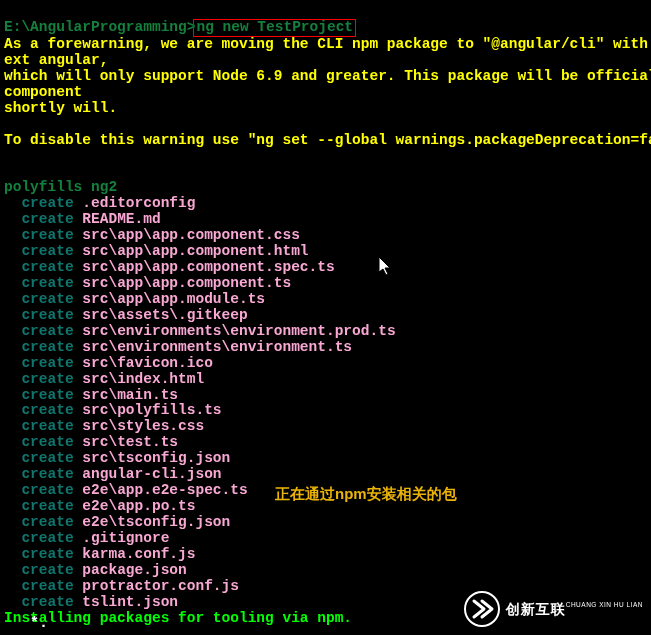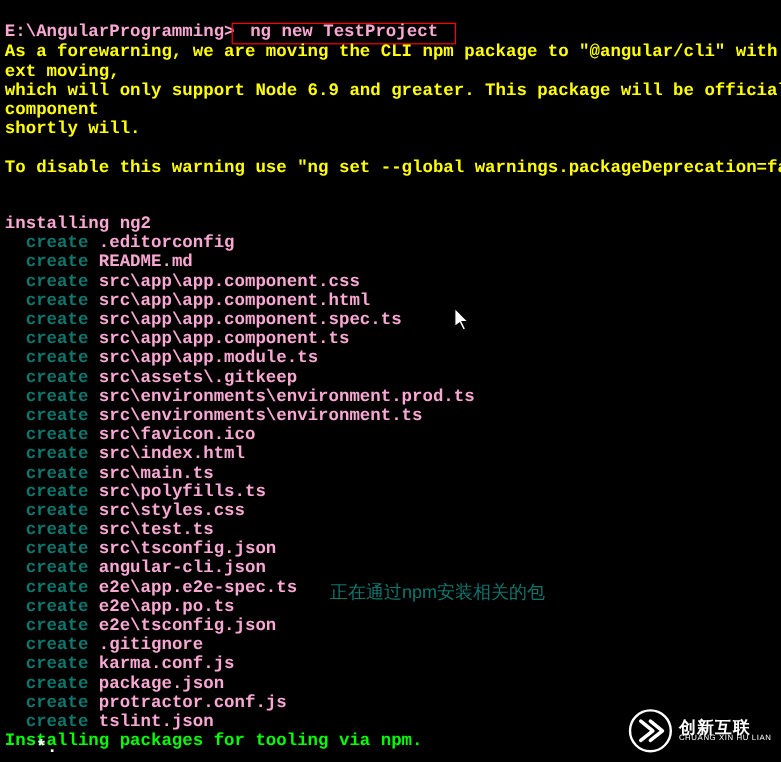--- a/index.html
+++ b/index.html
@@ -12,90 +12,90 @@
       height: 635px;
       overflow: hidden;
       position: relative;
       font-weight: bold;
       color: #fff;
     }
     .terminal {
       padding: 3px 4px;
       white-space: pre;
     }
-    .white { color: #f9a8d4; }
+    .white { color: #15803d; }
     .yellow { color: #ffff00; }
     .green { color: #00ff00; }
     .prompt-line { color: #fff; }
     .highlight-box {
       border: 1px solid #ff0000;
       display: inline-block;
-      padding: 0 14px;
+      padding: 0 2px;
       margin-left: -2px;
     }
     .create-line {
       display: block;
     }
     .create-word { color: #0f766e; }
     .file-path { color: #f9a8d4; }
     .cursor {
       position: absolute;
       left: 379px;
       top: 257px;
       pointer-events: none;
     }
     .cursor svg { display:block; }
     .annotation {
       position: absolute;
-      color: #0f766e;
+      color: #eab308;
       font-family: "SimSun", "Microsoft YaHei", sans-serif;
       font-size: 15px;
-      font-weight: normal;
+      font-weight: bold;
       text-align: left;
       line-height: 1.3;
     }
     .logo {
       position: absolute;
       right: 8px;
       bottom: 8px;
       display: flex;
       align-items: center;
       gap: 6px;
     }
     .logo-mark {
       width: 36px; height: 36px;
       border-radius: 50%;
       background: #000;
       border: 2px solid #fff;
       display:flex;align-items:center;justify-content:center;
       position:relative;
       overflow:hidden;
     }
-    .logo-text { display:flex; flex-direction:column; line-height:1; }
+    .logo-text { display:flex; line-height:1; }
     .logo-cn { font-family:"Microsoft YaHei", sans-serif; font-size:14px; color:#fff; font-weight:bold; letter-spacing:1px;}
     .logo-en { font-family:Arial, sans-serif; font-size:6.5px; color:#fff; letter-spacing:0.5px; font-weight:normal;}
     .bottom-fade {
       position:absolute; left:30px; bottom:3px; color:#fff; font-size:15px;
     }
   </style>
 </head>
 <body>
 
 <div class="terminal">
 <span class="prompt-line"><span class="white">E:\AngularProgramming&gt;</span><span class="highlight-box"><span class="white">ng new TestProject</span></span></span>
 <span class="yellow">As a forewarning, we are moving the CLI npm package to "@angular/cli" with the n</span>
-<span class="yellow">ext moving,</span>
+<span class="yellow">ext angular,</span>
 <span class="yellow">which will only support Node 6.9 and greater. This package will be officially de</span>
 <span class="yellow">component</span>
 <span class="yellow">shortly will.</span>
 <span class="yellow"></span>
 <span class="yellow">To disable this warning use "ng set --global warnings.packageDeprecation=false".</span>
 <span> </span>
 <span> </span>
-<span class="white">installing ng2</span>
+<span class="white">polyfills ng2</span>
 <div id="file-list"><span class="create-line">  <span class="create-word">create</span> <span class="file-path">.editorconfig</span></span><span class="create-line">  <span class="create-word">create</span> <span class="file-path">README.md</span></span><span class="create-line">  <span class="create-word">create</span> <span class="file-path">src\app\app.component.css</span></span><span class="create-line">  <span class="create-word">create</span> <span class="file-path">src\app\app.component.html</span></span><span class="create-line">  <span class="create-word">create</span> <span class="file-path">src\app\app.component.spec.ts</span></span><span class="create-line">  <span class="create-word">create</span> <span class="file-path">src\app\app.component.ts</span></span><span class="create-line">  <span class="create-word">create</span> <span class="file-path">src\app\app.module.ts</span></span><span class="create-line">  <span class="create-word">create</span> <span class="file-path">src\assets\.gitkeep</span></span><span class="create-line">  <span class="create-word">create</span> <span class="file-path">src\environments\environment.prod.ts</span></span><span class="create-line">  <span class="create-word">create</span> <span class="file-path">src\environments\environment.ts</span></span><span class="create-line">  <span class="create-word">create</span> <span class="file-path">src\favicon.ico</span></span><span class="create-line">  <span class="create-word">create</span> <span class="file-path">src\index.html</span></span><span class="create-line">  <span class="create-word">create</span> <span class="file-path">src\main.ts</span></span><span class="create-line">  <span class="create-word">create</span> <span class="file-path">src\polyfills.ts</span></span><span class="create-line">  <span class="create-word">create</span> <span class="file-path">src\styles.css</span></span><span class="create-line">  <span class="create-word">create</span> <span class="file-path">src\test.ts</span></span><span class="create-line">  <span class="create-word">create</span> <span class="file-path">src\tsconfig.json</span></span><span class="create-line">  <span class="create-word">create</span> <span class="file-path">angular-cli.json</span></span><span class="create-line">  <span class="create-word">create</span> <span class="file-path">e2e\app.e2e-spec.ts</span></span><span class="create-line">  <span class="create-word">create</span> <span class="file-path">e2e\app.po.ts</span></span><span class="create-line">  <span class="create-word">create</span> <span class="file-path">e2e\tsconfig.json</span></span><span class="create-line">  <span class="create-word">create</span> <span class="file-path">.gitignore</span></span><span class="create-line">  <span class="create-word">create</span> <span class="file-path">karma.conf.js</span></span><span class="create-line">  <span class="create-word">create</span> <span class="file-path">package.json</span></span><span class="create-line">  <span class="create-word">create</span> <span class="file-path">protractor.conf.js</span></span><span class="create-line">  <span class="create-word">create</span> <span class="file-path">tslint.json</span></span></div><span class="green">Installing packages for tooling via npm.</span>
 </div>
 
 <div class="cursor">
   <svg width="14" height="20" viewBox="0 0 14 20">
     <path d="M0 0 L0 15 L4 12 L7 18 L9 17 L6 11 L11 11 Z" fill="#fff" stroke="#000" stroke-width="1"></path>
   </svg>
 </div>
 
 <div class="annotation" id="annot" style="left: 275px; top: 484px;">

